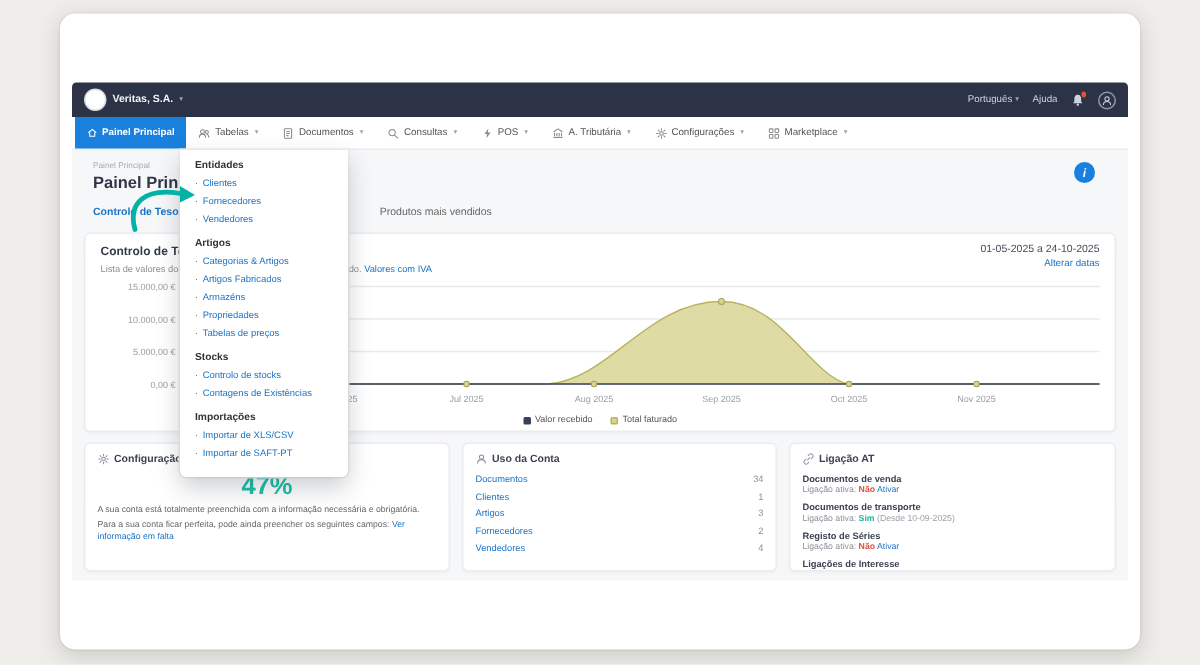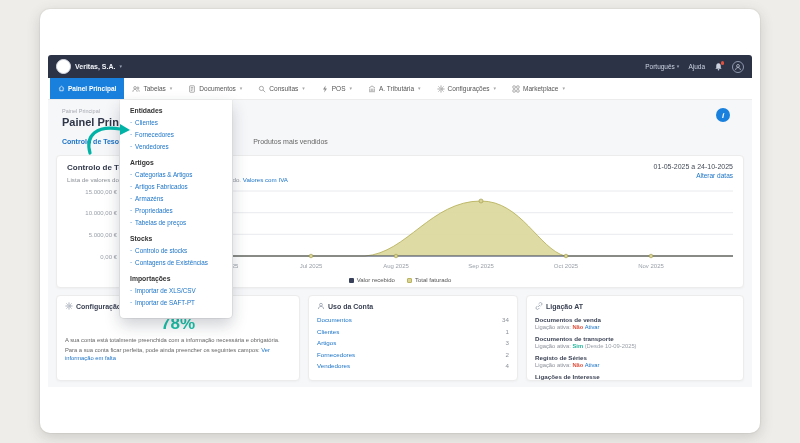--- a/index.html
+++ b/index.html
@@ -292,21 +292,21 @@
                 <line x1="0.8" y1="4" x2="1.8" y2="4"></line>
                 <line x1="6.2" y1="4" x2="7.2" y2="4"></line>
                 <line x1="1.7" y1="1.7" x2="2.4" y2="2.4"></line>
                 <line x1="5.6" y1="5.6" x2="6.3" y2="6.3"></line>
                 <line x1="1.7" y1="6.3" x2="2.4" y2="5.6"></line>
                 <line x1="5.6" y1="2.4" x2="6.3" y2="1.7"></line>
               </g>
             </svg>
           <span class="card-title" data-interactable="false">Configuração da Conta</span>
         </div>
-        <div class="pct" data-interactable="false">78%</div>
+        <div class="pct" data-interactable="false">47%</div>
         <p data-interactable="false">A sua conta está totalmente preenchida com a informação necessária e obrigatória.</p>
         <p data-interactable="false">
           <span data-interactable="false">Para a sua conta ficar perfeita, pode ainda preencher os seguintes campos:</span>
           <span class="lnk" data-interactable="true">Ver informação em falta</span>
         </p>
       </div>
 
       <div class="card c2" data-interactable="false">
         <div class="card-head">
           <svg width="8" height="8" viewBox="0 0 8 8" data-interactable="false">

